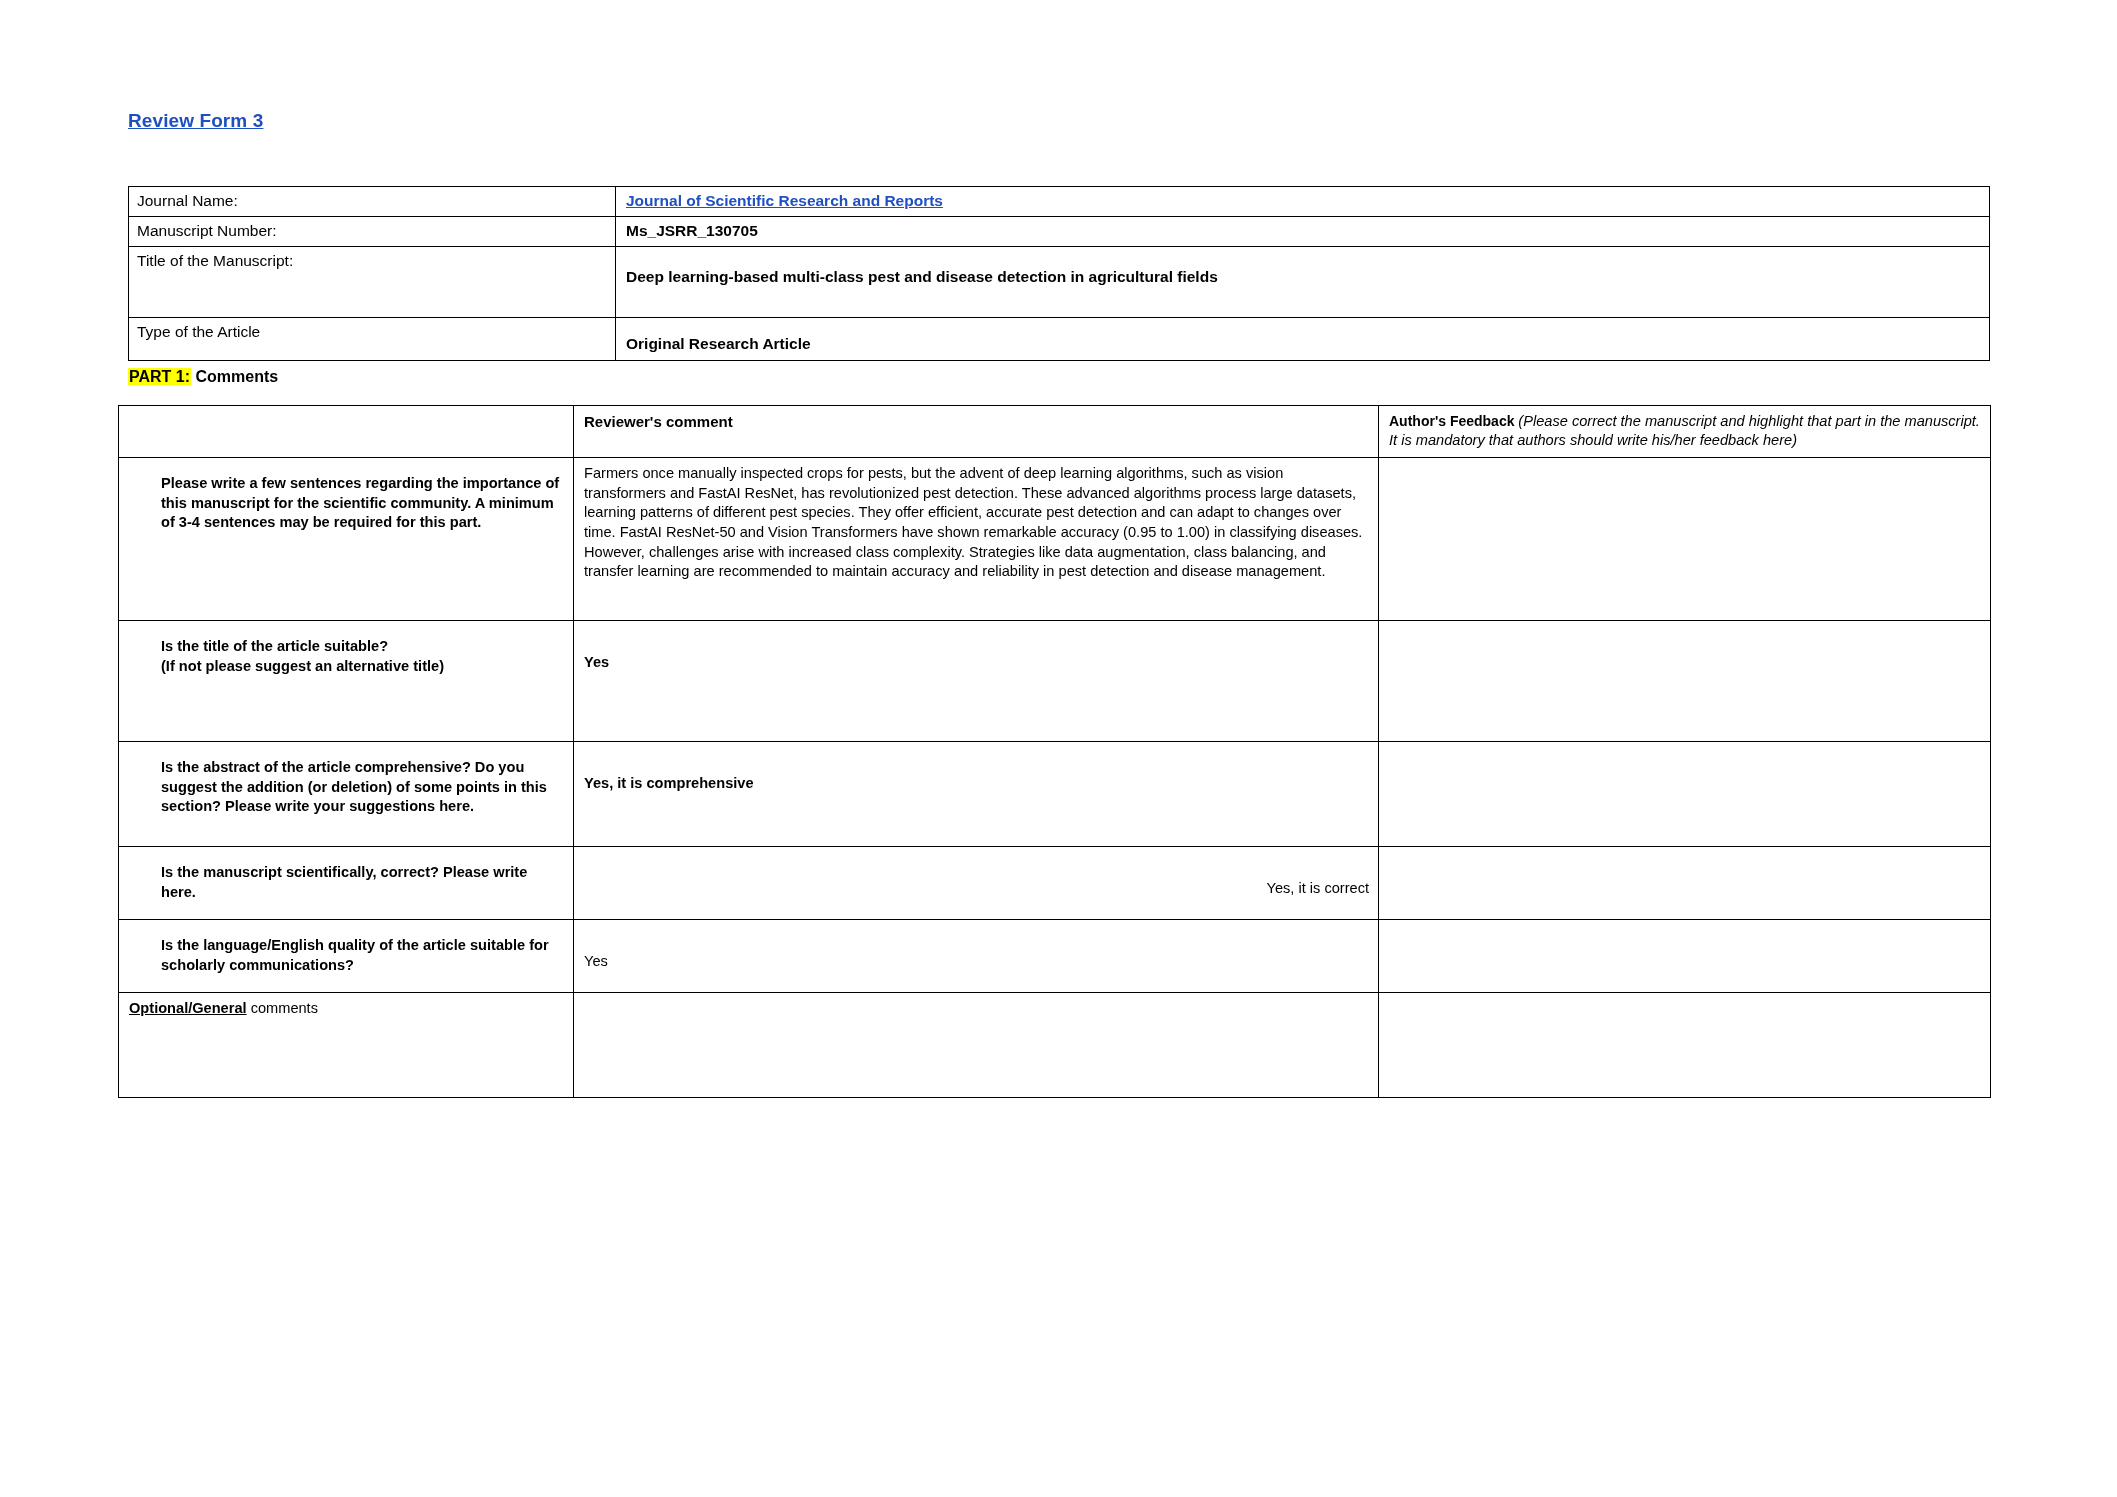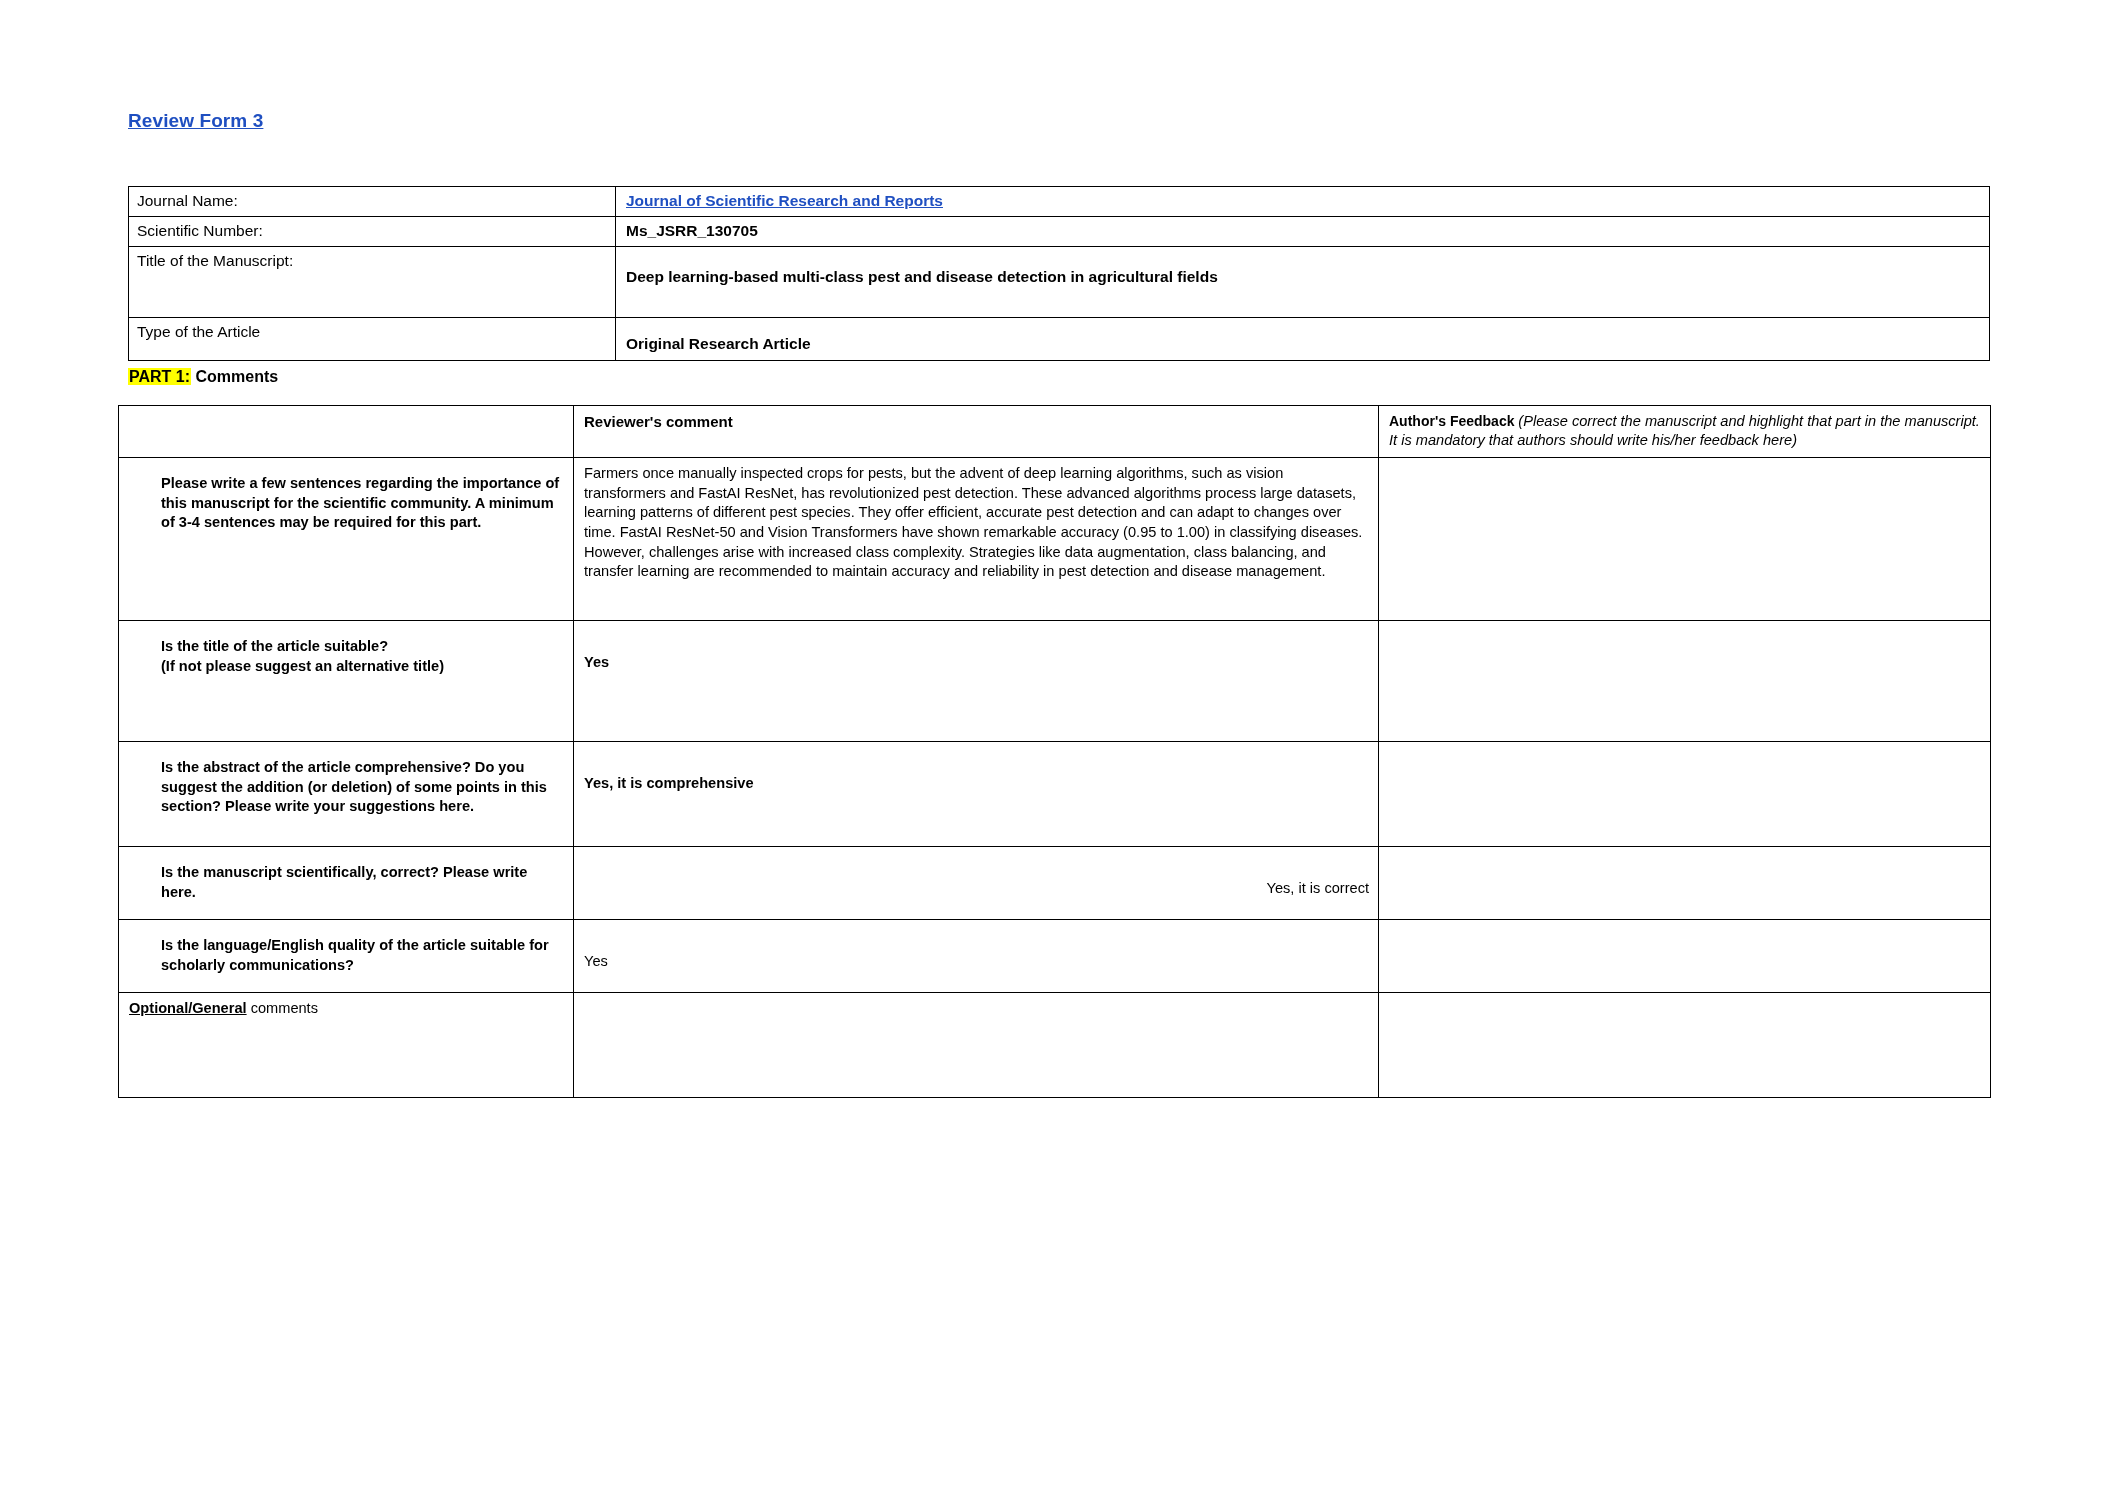--- a/index.html
+++ b/index.html
@@ -151,21 +151,21 @@
 
   <table class="meta">
     <tbody>
       <tr>
         <td class="label">Journal Name:</td>
         <td class="value">
           <span class="meta-journal-link">Journal of Scientific Research and Reports</span>
         </td>
       </tr>
       <tr>
-        <td class="label">Scientific Number:</td>
+        <td class="label">Manuscript Number:</td>
         <td class="value">
           <span class="meta-strong">Ms_JSRR_130705</span>
         </td>
       </tr>
       <tr class="row-tall-title">
         <td class="label">Title of the Manuscript:</td>
         <td class="value">
           <span class="meta-strong value-lower">Deep learning-based multi-class pest and disease detection in agricultural fields</span>
         </td>
       </tr>

